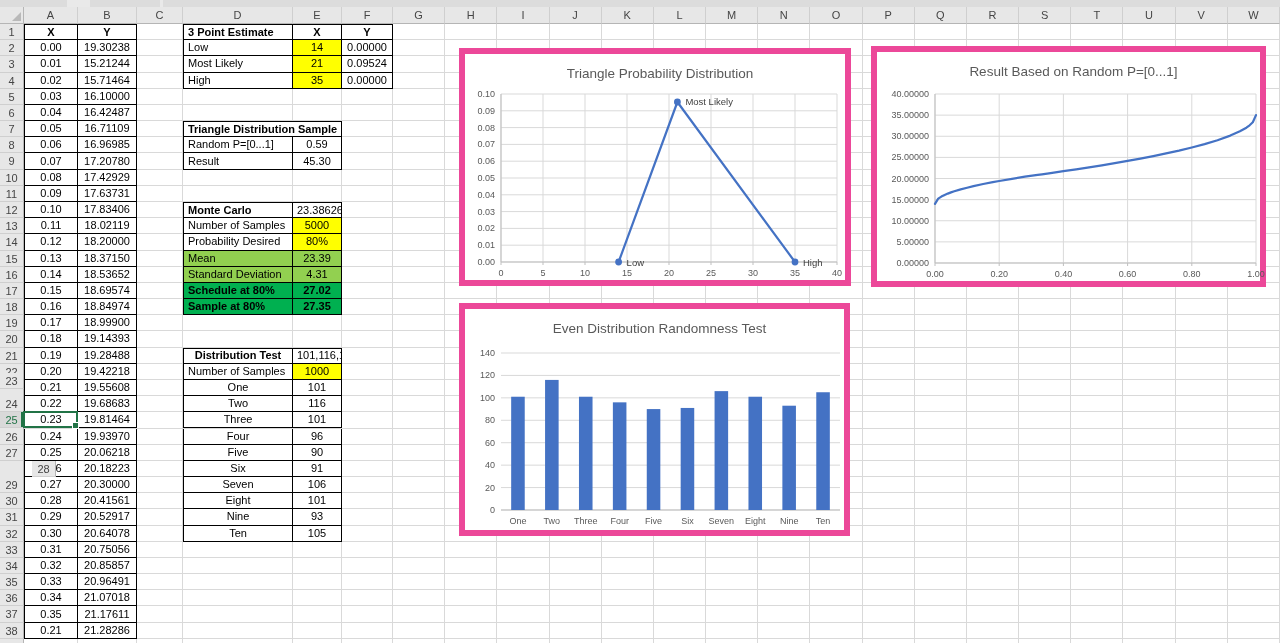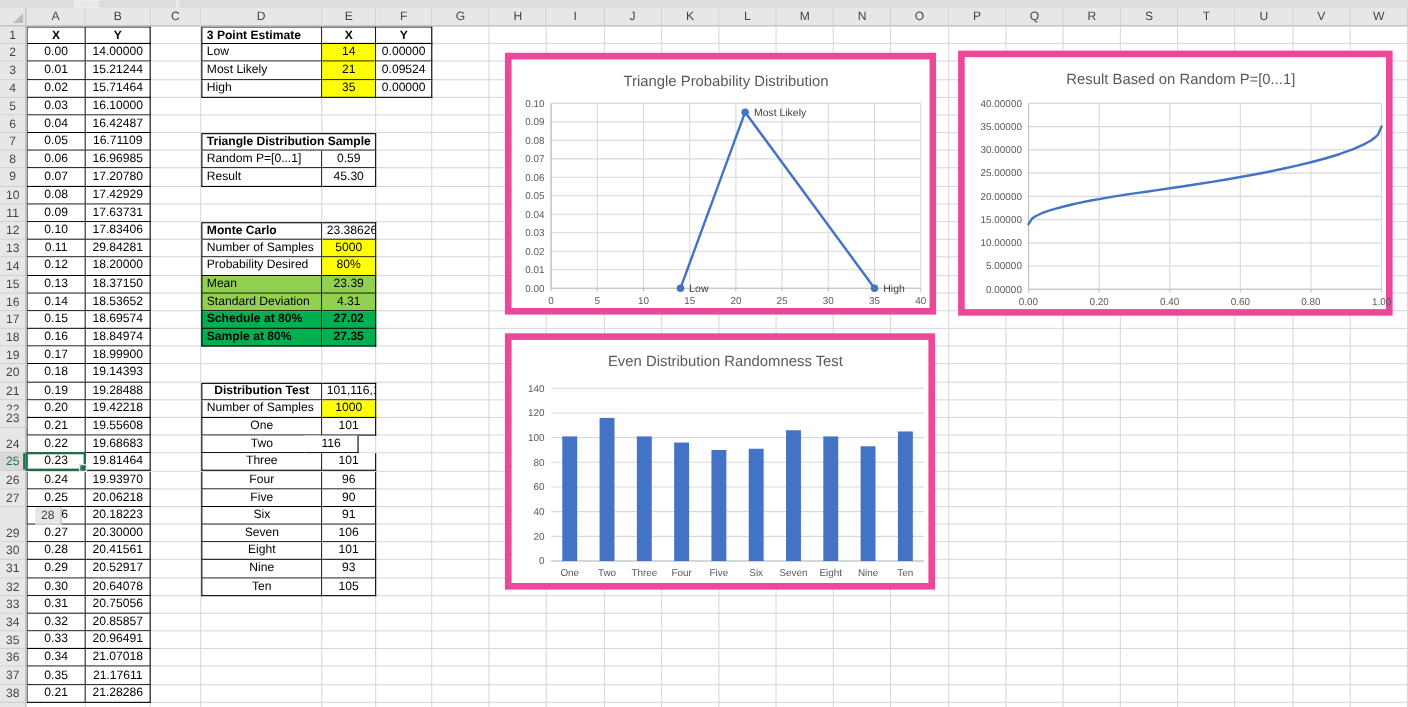--- a/index.html
+++ b/index.html
@@ -176,21 +176,21 @@
       <div class="abs hline" style="left: 24px; top: 573.12px; width: 1256px; height: 1px;"></div>
       <div class="abs hline" style="left: 24px; top: 589.3px; width: 1256px; height: 1px;"></div>
       <div class="abs hline" style="left: 24px; top: 605.48px; width: 1256px; height: 1px;"></div>
       <div class="abs hline" style="left: 24px; top: 621.66px; width: 1256px; height: 1px;"></div>
       <div class="abs hline" style="left: 24px; top: 637.84px; width: 1256px; height: 1px;"></div>
     </div>
   <div id="tables">
       <div class="abs cell center bold br bb bt bl bb2" style="left: 24px; top: 24px; width: 54px; height: 17.18px;">X</div>
       <div class="abs cell center bold br bb bt bb2" style="left: 78px; top: 24px; width: 59px; height: 17.18px;">Y</div>
       <div class="abs cell center br bb bl" style="left: 24px; top: 40.18px; width: 54px; height: 16.18px;">0.00</div>
-      <div class="abs cell center br bb" style="left: 78px; top: 40.18px; width: 59px; height: 16.18px;">14.00000</div>
+      <div class="abs cell center br bb" style="left: 78px; top: 40.18px; width: 59px; height: 16.18px;">19.30238</div>
       <div class="abs cell center br bb bl" style="left: 24px; top: 56.36px; width: 54px; height: 16.18px;">0.01</div>
       <div class="abs cell center br bb" style="left: 78px; top: 56.36px; width: 59px; height: 16.18px;">15.21244</div>
       <div class="abs cell center br bb bl" style="left: 24px; top: 72.54px; width: 54px; height: 16.18px;">0.02</div>
       <div class="abs cell center br bb" style="left: 78px; top: 72.54px; width: 59px; height: 16.18px;">15.71464</div>
       <div class="abs cell center br bb bl" style="left: 24px; top: 88.72px; width: 54px; height: 16.18px;">0.03</div>
       <div class="abs cell center br bb" style="left: 78px; top: 88.72px; width: 59px; height: 16.18px;">16.10000</div>
       <div class="abs cell center br bb bl" style="left: 24px; top: 104.9px; width: 54px; height: 16.18px;">0.04</div>
       <div class="abs cell center br bb" style="left: 78px; top: 104.9px; width: 59px; height: 16.18px;">16.42487</div>
       <div class="abs cell center br bb bl" style="left: 24px; top: 121.08px; width: 54px; height: 16.18px;">0.05</div>
       <div class="abs cell center br bb" style="left: 78px; top: 121.08px; width: 59px; height: 16.18px;">16.71109</div>
@@ -198,21 +198,21 @@
       <div class="abs cell center br bb" style="left: 78px; top: 137.26px; width: 59px; height: 16.18px;">16.96985</div>
       <div class="abs cell center br bb bl" style="left: 24px; top: 153.44px; width: 54px; height: 16.18px;">0.07</div>
       <div class="abs cell center br bb" style="left: 78px; top: 153.44px; width: 59px; height: 16.18px;">17.20780</div>
       <div class="abs cell center br bb bl" style="left: 24px; top: 169.62px; width: 54px; height: 16.18px;">0.08</div>
       <div class="abs cell center br bb" style="left: 78px; top: 169.62px; width: 59px; height: 16.18px;">17.42929</div>
       <div class="abs cell center br bb bl" style="left: 24px; top: 185.8px; width: 54px; height: 16.18px;">0.09</div>
       <div class="abs cell center br bb" style="left: 78px; top: 185.8px; width: 59px; height: 16.18px;">17.63731</div>
       <div class="abs cell center br bb bl" style="left: 24px; top: 201.98px; width: 54px; height: 16.18px;">0.10</div>
       <div class="abs cell center br bb" style="left: 78px; top: 201.98px; width: 59px; height: 16.18px;">17.83406</div>
       <div class="abs cell center br bb bl" style="left: 24px; top: 218.16px; width: 54px; height: 16.18px;">0.11</div>
-      <div class="abs cell center br bb" style="left: 78px; top: 218.16px; width: 59px; height: 16.18px;">29.84281</div>
+      <div class="abs cell center br bb" style="left: 78px; top: 218.16px; width: 59px; height: 16.18px;">18.02119</div>
       <div class="abs cell center br bb bl" style="left: 24px; top: 234.34px; width: 54px; height: 16.18px;">0.12</div>
       <div class="abs cell center br bb" style="left: 78px; top: 234.34px; width: 59px; height: 16.18px;">18.20000</div>
       <div class="abs cell center br bb bl" style="left: 24px; top: 250.52px; width: 54px; height: 16.18px;">0.13</div>
       <div class="abs cell center br bb" style="left: 78px; top: 250.52px; width: 59px; height: 16.18px;">18.37150</div>
       <div class="abs cell center br bb bl" style="left: 24px; top: 266.7px; width: 54px; height: 16.18px;">0.14</div>
       <div class="abs cell center br bb" style="left: 78px; top: 266.7px; width: 59px; height: 16.18px;">18.53652</div>
       <div class="abs cell center br bb bl" style="left: 24px; top: 282.88px; width: 54px; height: 16.18px;">0.15</div>
       <div class="abs cell center br bb" style="left: 78px; top: 282.88px; width: 59px; height: 16.18px;">18.69574</div>
       <div class="abs cell center br bb bl" style="left: 24px; top: 299.06px; width: 54px; height: 16.18px;">0.16</div>
       <div class="abs cell center br bb" style="left: 78px; top: 299.06px; width: 59px; height: 16.18px;">18.84974</div>
@@ -287,21 +287,21 @@
       <div class="abs cell center bold gdark br bb" style="left: 293px; top: 282.88px; width: 49px; height: 16.18px;">27.02</div>
       <div class="abs cell left bold gdark br bb bl" style="left: 183px; top: 299.06px; width: 110px; height: 16.18px;">Sample at 80%</div>
       <div class="abs cell center bold gdark br bb" style="left: 293px; top: 299.06px; width: 49px; height: 16.18px;">27.35</div>
       <div class="abs cell center bold br bb bt bl" style="left: 183px; top: 347.6px; width: 110px; height: 16.18px;">Distribution Test</div>
       <div class="abs cell left br bb bt" style="left: 293px; top: 347.6px; width: 49px; height: 16.18px;">101,116,101,96,90,91,106,101,93,105</div>
       <div class="abs cell left br bb bl" style="left: 183px; top: 363.78px; width: 110px; height: 16.18px;">Number of Samples</div>
       <div class="abs cell center yellow br bb" style="left: 293px; top: 363.78px; width: 49px; height: 16.18px;">1000</div>
       <div class="abs cell center br bb bl" style="left: 183px; top: 379.96px; width: 110px; height: 16.18px;">One</div>
       <div class="abs cell center br bb" style="left: 293px; top: 379.96px; width: 49px; height: 16.18px;">101</div>
       <div class="abs cell center br bb bl" style="left: 183px; top: 396.14px; width: 110px; height: 16.18px;">Two</div>
-      <div class="abs cell center br bb" style="left: 277px; top: 396.14px; width: 49px; height: 16.18px; text-align: center;">116</div>
+      <div class="abs cell center br bb" style="left: 293px; top: 396.14px; width: 49px; height: 16.18px; text-align: center;">116</div>
       <div class="abs cell center br bb bl" style="left: 183px; top: 412.32px; width: 110px; height: 16.18px;">Three</div>
       <div class="abs cell center br bb" style="left: 293px; top: 412.32px; width: 49px; height: 16.18px;">101</div>
       <div class="abs cell center br bb bl" style="left: 183px; top: 428.5px; width: 110px; height: 16.18px;">Four</div>
       <div class="abs cell center br bb" style="left: 293px; top: 428.5px; width: 49px; height: 16.18px;">96</div>
       <div class="abs cell center br bb bl" style="left: 183px; top: 444.68px; width: 110px; height: 16.18px;">Five</div>
       <div class="abs cell center br bb" style="left: 293px; top: 444.68px; width: 49px; height: 16.18px;">90</div>
       <div class="abs cell center br bb bl" style="left: 183px; top: 460.86px; width: 110px; height: 16.18px;">Six</div>
       <div class="abs cell center br bb" style="left: 293px; top: 460.86px; width: 49px; height: 16.18px;">91</div>
       <div class="abs cell center br bb bl" style="left: 183px; top: 477.04px; width: 110px; height: 16.18px;">Seven</div>
       <div class="abs cell center br bb" style="left: 293px; top: 477.04px; width: 49px; height: 16.18px;">106</div>

